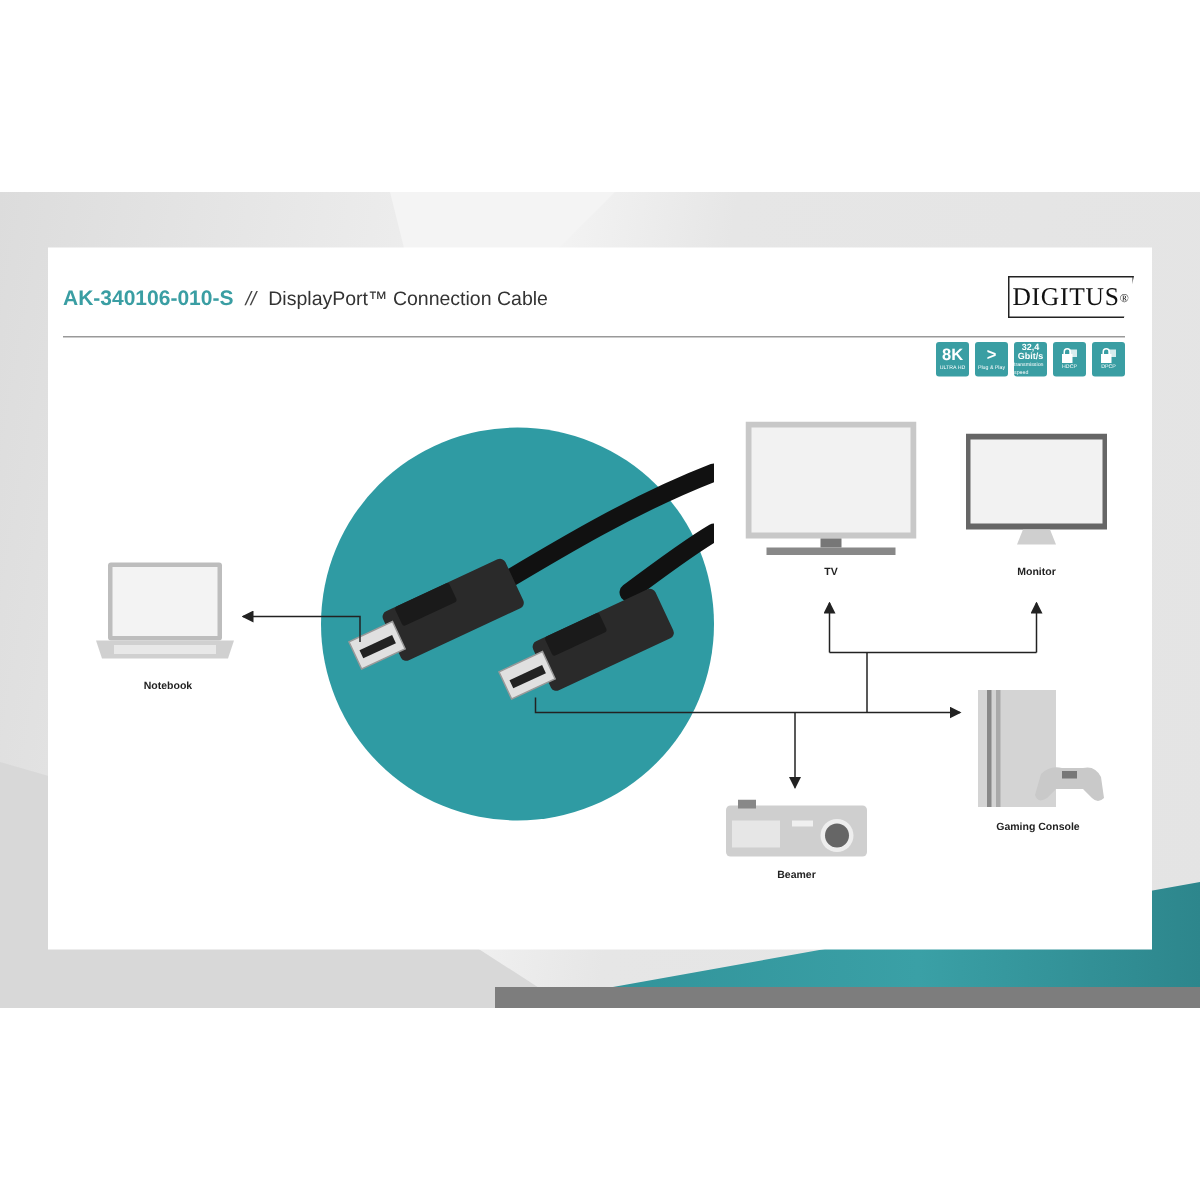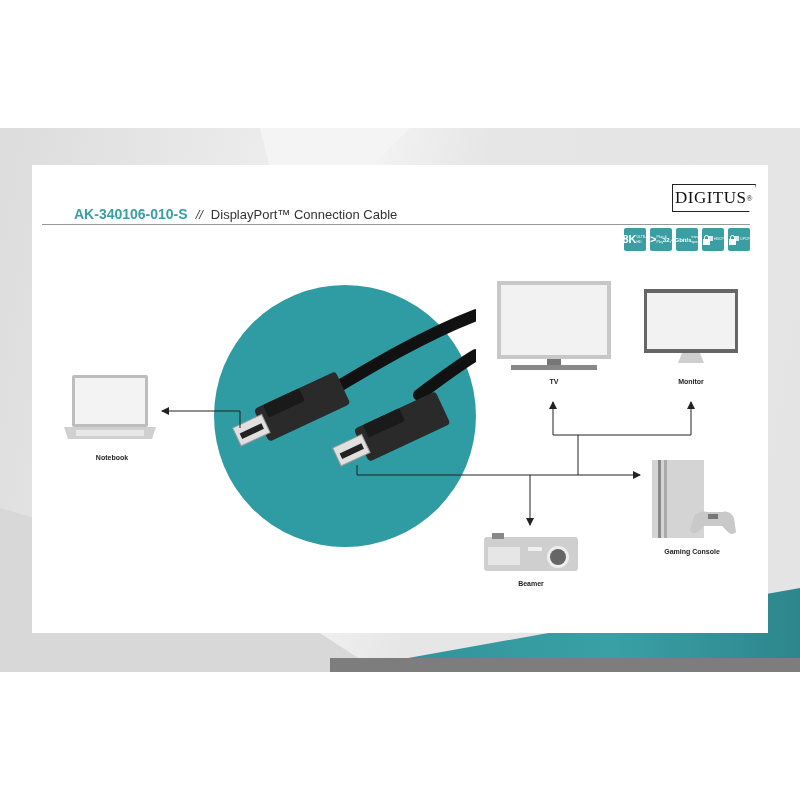--- a/index.html
+++ b/index.html
@@ -3,28 +3,28 @@
 <meta charset="utf-8">
 <style>
   html,body{margin:0;padding:0;}
   body{width:800px;height:800px;background:#ffffff;position:relative;overflow:hidden;font-family:"Liberation Sans",sans-serif;}
   .frame{position:absolute;left:0;top:128px;width:800px;height:544px;background:linear-gradient(100deg,#dcdcdc 0%,#ececec 30%,#f5f5f5 40%,#e6e6e6 55%,#e4e4e4 100%);overflow:hidden;}
   .facet1{position:absolute;left:260px;top:0;width:150px;height:60px;background:#f4f4f4;clip-path:polygon(0 0,100% 0,60% 100%,10% 100%);}
   .facet2{position:absolute;left:0;top:380px;width:380px;height:164px;background:#d8d8d8;clip-path:polygon(0 0,60% 40%,100% 100%,0 100%);}
   .teal-wedge{position:absolute;left:330px;top:460px;width:470px;height:84px;background:linear-gradient(90deg,#2f8f96,#3aa0a6 60%,#2d868c);clip-path:polygon(0 100%,100% 0,100% 100%);}
   .grey-bar{position:absolute;left:330px;top:530px;width:470px;height:14px;background:#7d7d7d;}
   .card{position:absolute;left:32px;top:165px;width:736px;height:468px;background:#ffffff;}
-  .title-row{position:absolute;left:42px;top:206px;font-size:13px;color:#333;white-space:nowrap;margin-left:32px;}
+  .title-row{position:absolute;left:42px;top:190px;font-size:13px;color:#333;white-space:nowrap;}
   .sku{color:#3a9ea3;font-weight:bold;font-size:14px;}
   .sep{margin:0 8px;color:#444;font-style:italic;}
   .title-rule{position:absolute;left:42px;top:224px;width:708px;height:1px;background:#999;}
   .logo{position:absolute;left:672px;top:184px;width:82px;height:26px;border:1.5px solid #222;font-family:"Liberation Serif",serif;font-size:17px;color:#111;display:flex;align-items:center;justify-content:center;letter-spacing:0.5px;clip-path:polygon(0 0,100% 0,92% 100%,0 100%);}
   .logo sup{font-size:8px;}
   .badges{position:absolute;left:624px;top:228px;display:flex;gap:4px;}
-  .badge{width:22px;height:23px;background:#3a9ea3;border-radius:2px;color:#fff;display:flex;flex-direction:row;align-items:center;justify-content:center;}
+  .badge{width:22px;height:23px;background:#3a9ea3;border-radius:2px;color:#fff;display:flex;flex-direction:column;align-items:center;justify-content:center;}
   .badge .big{font-size:11px;font-weight:bold;line-height:11px;}
   .badge .small{font-size:3.5px;line-height:5px;}
   .badge .med{font-size:6px;line-height:6px;font-weight:bold;}
   .circle{position:absolute;left:214px;top:285px;width:262px;height:262px;border-radius:50%;background:#2f9ba3;}
   .cable{position:absolute;}
   .label{position:absolute;font-size:7px;font-weight:bold;color:#222;text-align:center;}
   svg.lines{position:absolute;left:0;top:0;}
 </style>
 </head>
 <body>

